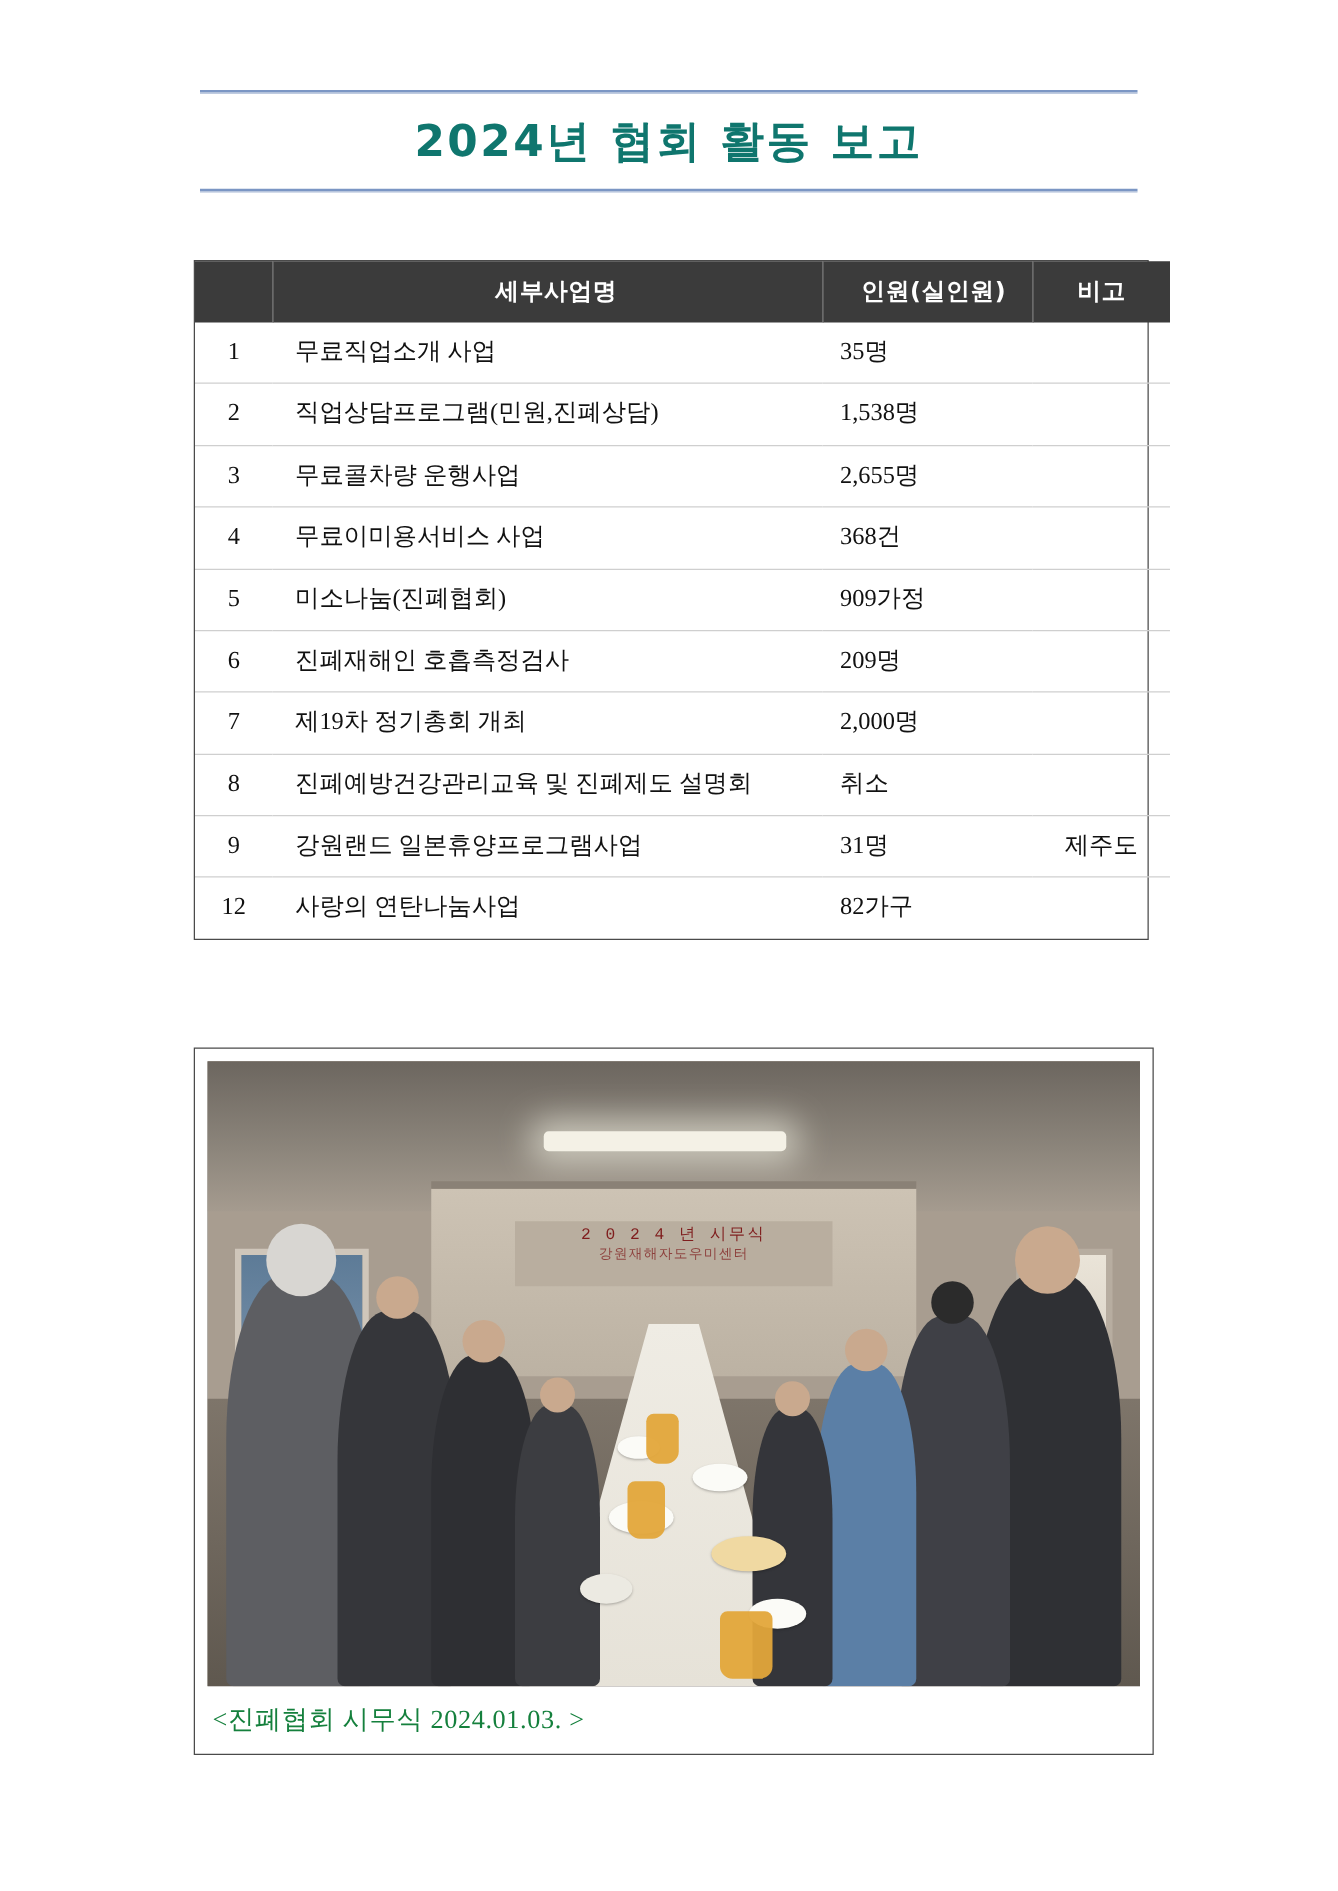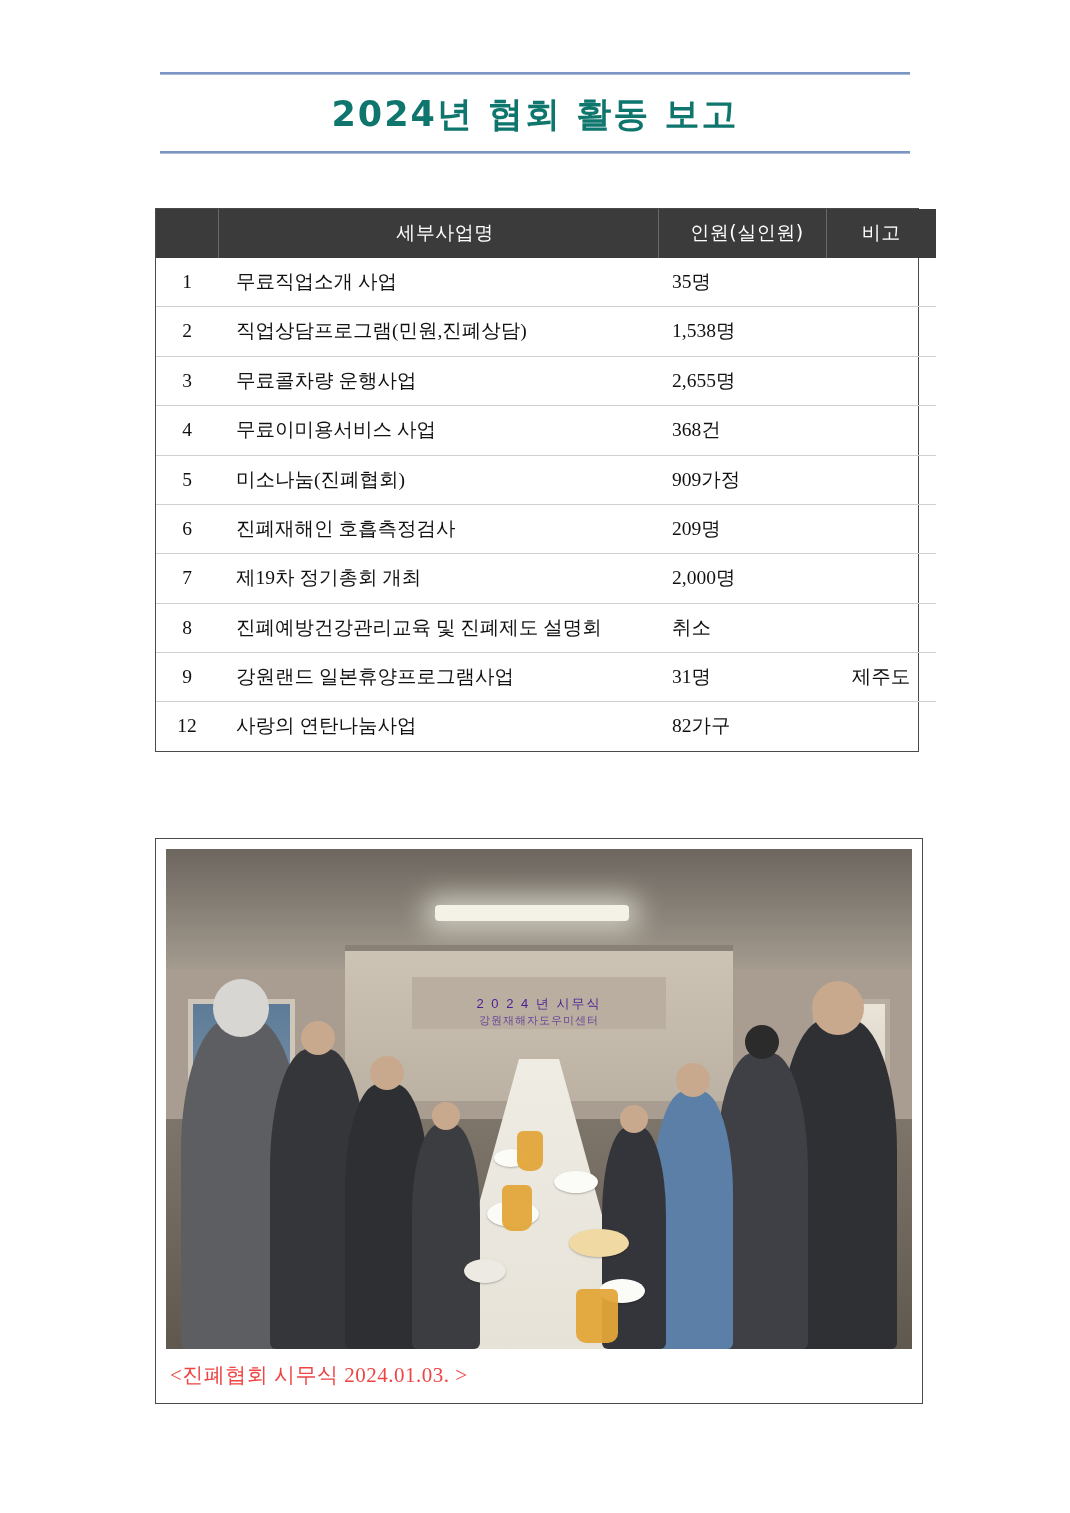--- a/index.html
+++ b/index.html
@@ -55,21 +55,21 @@
   }
   table.report {
     width: 100%;
     border-collapse: collapse;
     table-layout: fixed;
   }
   table.report thead th {
     background: #3b3b3b;
     color: #ffffff;
     font-family: "DejaVu Sans", sans-serif;
-    font-weight: normal;
+    font-weight: bold;
     font-size: 19px;
     padding: 11px 4px 12px 4px;
     text-align: center;
     border-right: 1px solid #6a6a6a;
     letter-spacing: 0.5px;
   }
   table.report thead th:last-child { border-right: none; }
 
   table.report td {
     border-bottom: 1px solid #cfcfcf;
@@ -101,21 +101,21 @@
     position: relative;
     margin: 10px 10px 0 10px;
     height: 500px;
     overflow: hidden;
     background: #6f6a63;
   }
   .caption {
     font-size: 21px;
     padding: 12px 6px 14px 14px;
     letter-spacing: 0.5px;
-    color: #ef4444;
+    color: #15803d;
     white-space: nowrap;
   }
 
   
   .ph-wall {
     position: absolute; inset: 0;
     background:
       linear-gradient(180deg, #b7ada0 0%, #a99e90 38%, #9b9084 48%, #8d8277 52%, #7d7view 52%);
     background-color: #a89d90;
   }
@@ -124,26 +124,26 @@
     background: linear-gradient(180deg,#6c665f 0%, #8d867c 60%, #a59b8f 100%);
   }
   .ph-backwall {
     position: absolute; left: 24%; top: 96px; width: 52%; height: 150px;
     background: linear-gradient(180deg,#cdc3b4 0%, #bcb2a3 100%);
     border-top: 6px solid #8a8176;
   }
   .ph-banner {
     position: absolute; left: 33%; top: 128px; width: 34%; height: 52px;
     background: #b9ae9f;
-    color: #4c1d95;
-    font-family: Liberation Sans, sans-serif;
+    color: #7f1d1d;
+    font-family: Liberation Mono, monospace;
     font-size: 13px;
     text-align: center;
     line-height: 1.35;
-    padding-top: 18px;
+    padding-top: 2px;
     letter-spacing: 2px;
     box-sizing: border-box;
   }
   .ph-light {
     position: absolute; left: 36%; top: 56px; width: 26%; height: 16px;
     background: #f4f1e6;
     border-radius: 4px;
     box-shadow: 0 0 26px 10px rgba(255,255,240,0.55);
   }
   .ph-leftwin {

